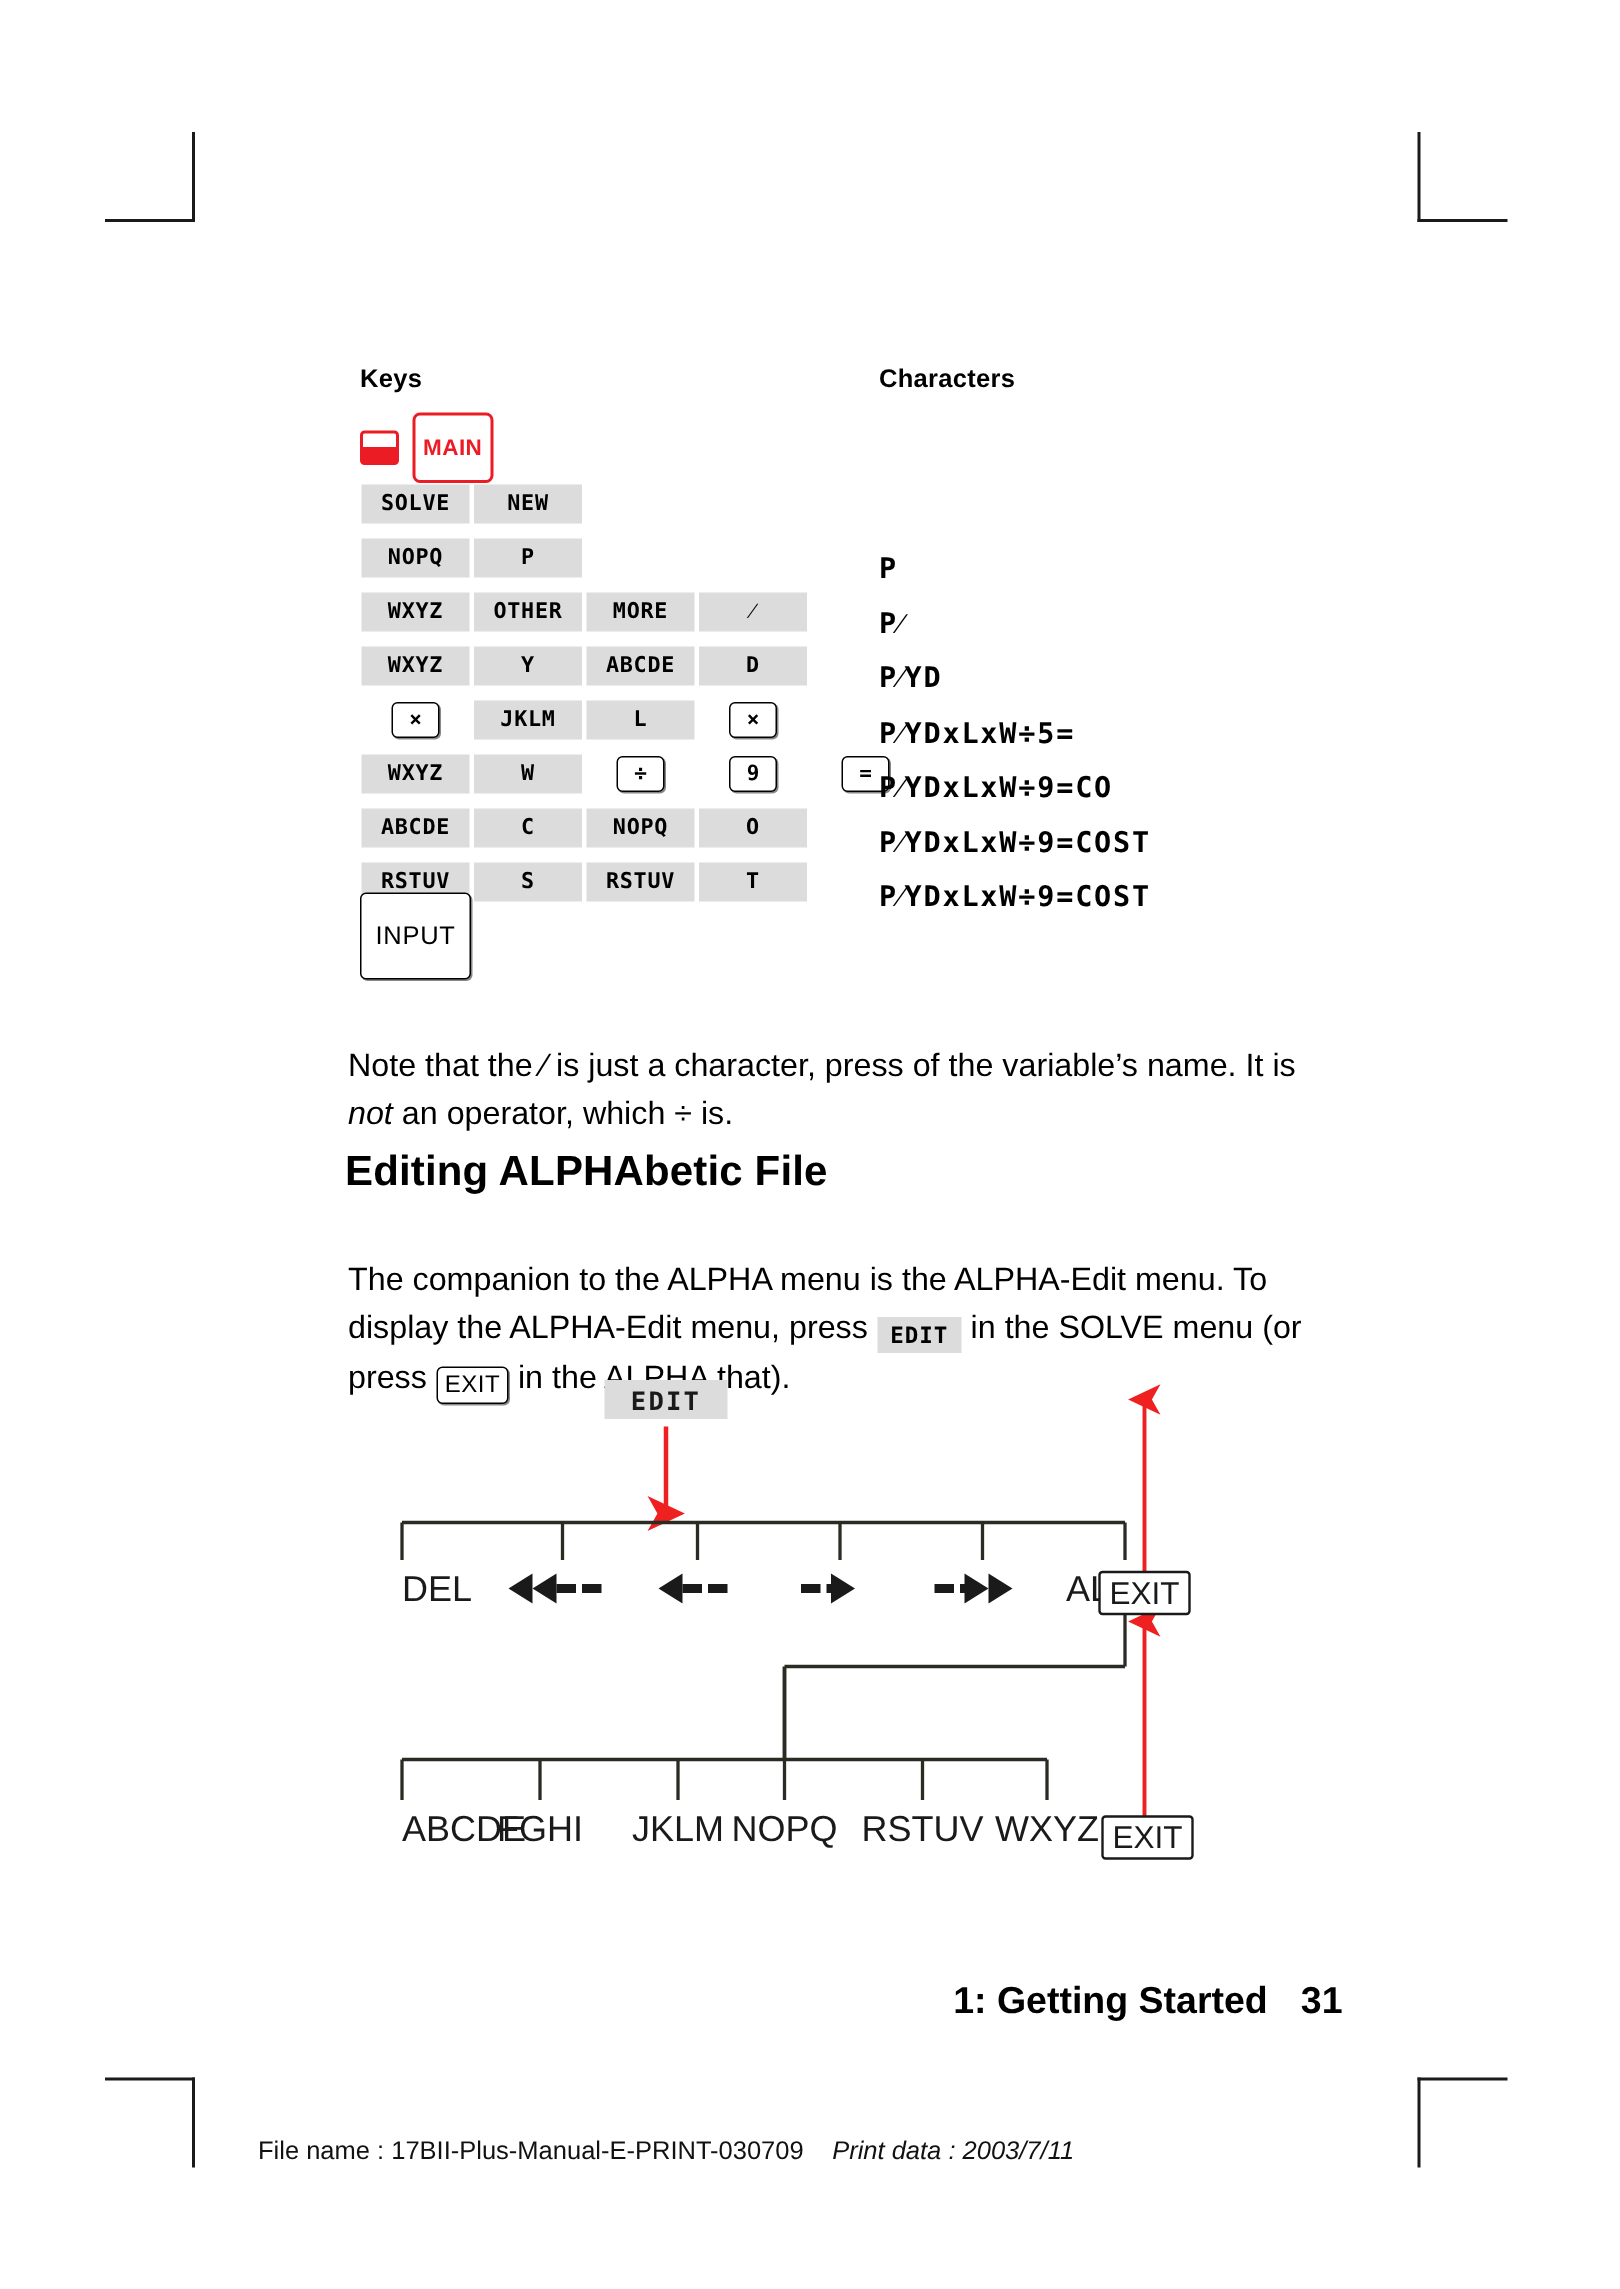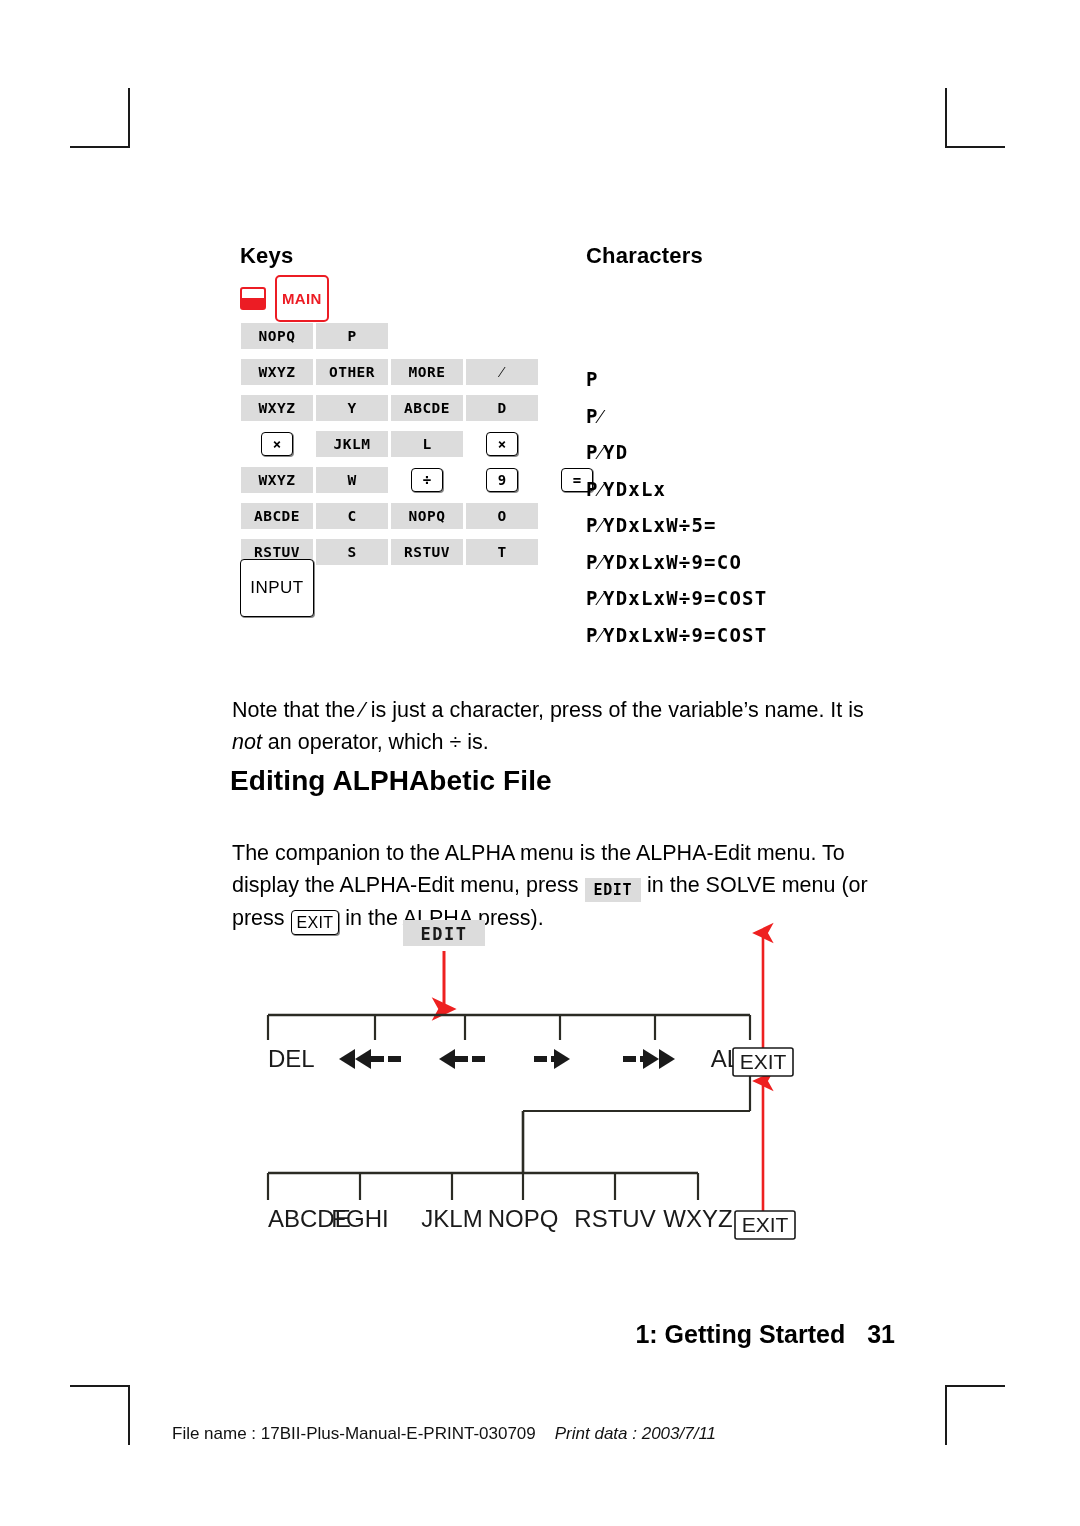--- a/index.html
+++ b/index.html
@@ -33,21 +33,21 @@
   .crop-br .h{left:0;top:0;}
   .crop-br .v{left:0;top:0;}
 
   
   .page{position:absolute;left:0;top:0;width:1080px;height:1526px;}
 
   
   .col-head{
     position:absolute;
     font-weight:bold;
-    font-size:22px;
+    font-size:17px;
     letter-spacing:.2px;
     font-family:"Liberation Sans", sans-serif;
   }
   #keys-head{left:240px;top:243px;}
   #chars-head{left:586px;top:243px;}
 
   
   .keytable{position:absolute;left:240px;top:283px;}
   .keyrow{display:flex;align-items:center;height:30px;margin-bottom:6px;}
   .keyslot{width:74px;margin-right:1px;display:flex;align-items:center;justify-content:center;}
@@ -213,20 +213,28 @@
   <div class="col-head" id="chars-head">Characters</div>
 
   <div class="keytable">
     <div class="shiftrow">
       <div class="shift-icon"></div>
       <div class="redkey">MAIN</div>
     </div>
     <div id="key-rows">
         <div class="keyrow">
           <div class="keyslot">
+            <span class="softkey">SOLVE</span>
+          </div>
+          <div class="keyslot">
+            <span class="softkey">NEW</span>
+          </div>
+        </div>
+        <div class="keyrow">
+          <div class="keyslot">
             <span class="softkey">NOPQ</span>
           </div>
           <div class="keyslot">
             <span class="softkey">P</span>
           </div>
         </div>
         <div class="keyrow">
           <div class="keyslot">
             <span class="softkey">WXYZ</span>
           </div>
@@ -318,35 +326,34 @@
             <span class="hardkey wide">INPUT</span>
           </div>
         </div>
       </div>
   </div>
 
   <div class="chars" id="chars-col">
       <div class="charline">P</div>
       <div class="charline">P⁄</div>
       <div class="charline">P⁄YD</div>
-      <div class="charline">P⁄YDxLx</div>
       <div class="charline">P⁄YDxLxW÷5=</div>
       <div class="charline">P⁄YDxLxW÷9=CO</div>
       <div class="charline">P⁄YDxLxW÷9=COST</div>
       <div class="charline">P⁄YDxLxW÷9=COST</div>
     </div>
 
   <p class="body-text" id="note-para">
     <span>Note that the </span><span>⁄</span><span> is just a character, press of the variable’s name. It is </span><span class="it">not</span><span> an operator, which ÷ is.</span>
   </p>
 
   <h2 class="section">Editing ALPHAbetic File</h2>
 
   <p class="body-text" id="intro-para">
-    <span>The companion to the ALPHA menu is the ALPHA-Edit menu. To display the ALPHA-Edit menu, press </span><span class="inline-soft">EDIT</span><span> in the SOLVE menu (or press </span><span class="inline-hard">EXIT</span><span> in the ALPHA press).</span>
+    <span>The companion to the ALPHA menu is the ALPHA-Edit menu. To display the ALPHA-Edit menu, press </span><span class="inline-soft">EDIT</span><span> in the SOLVE menu (or press </span><span class="inline-hard">EXIT</span><span> in the ALPHA that).</span>
   </p>
 
   <div class="diagram">
     <svg id="diagram-svg" width="660" height="340" viewBox="0 0 660 340">
       <defs>
         <marker id="redhead" markerWidth="9" markerHeight="9" refX="4.5" refY="4.5" orient="auto">
           <path d="M0.6,8.6 L4.5,0.3 L8.4,8.6 L4.5,6.4 Z" fill="#ee2020"></path>
         </marker>
       </defs>
       <g id="diag-lines">

